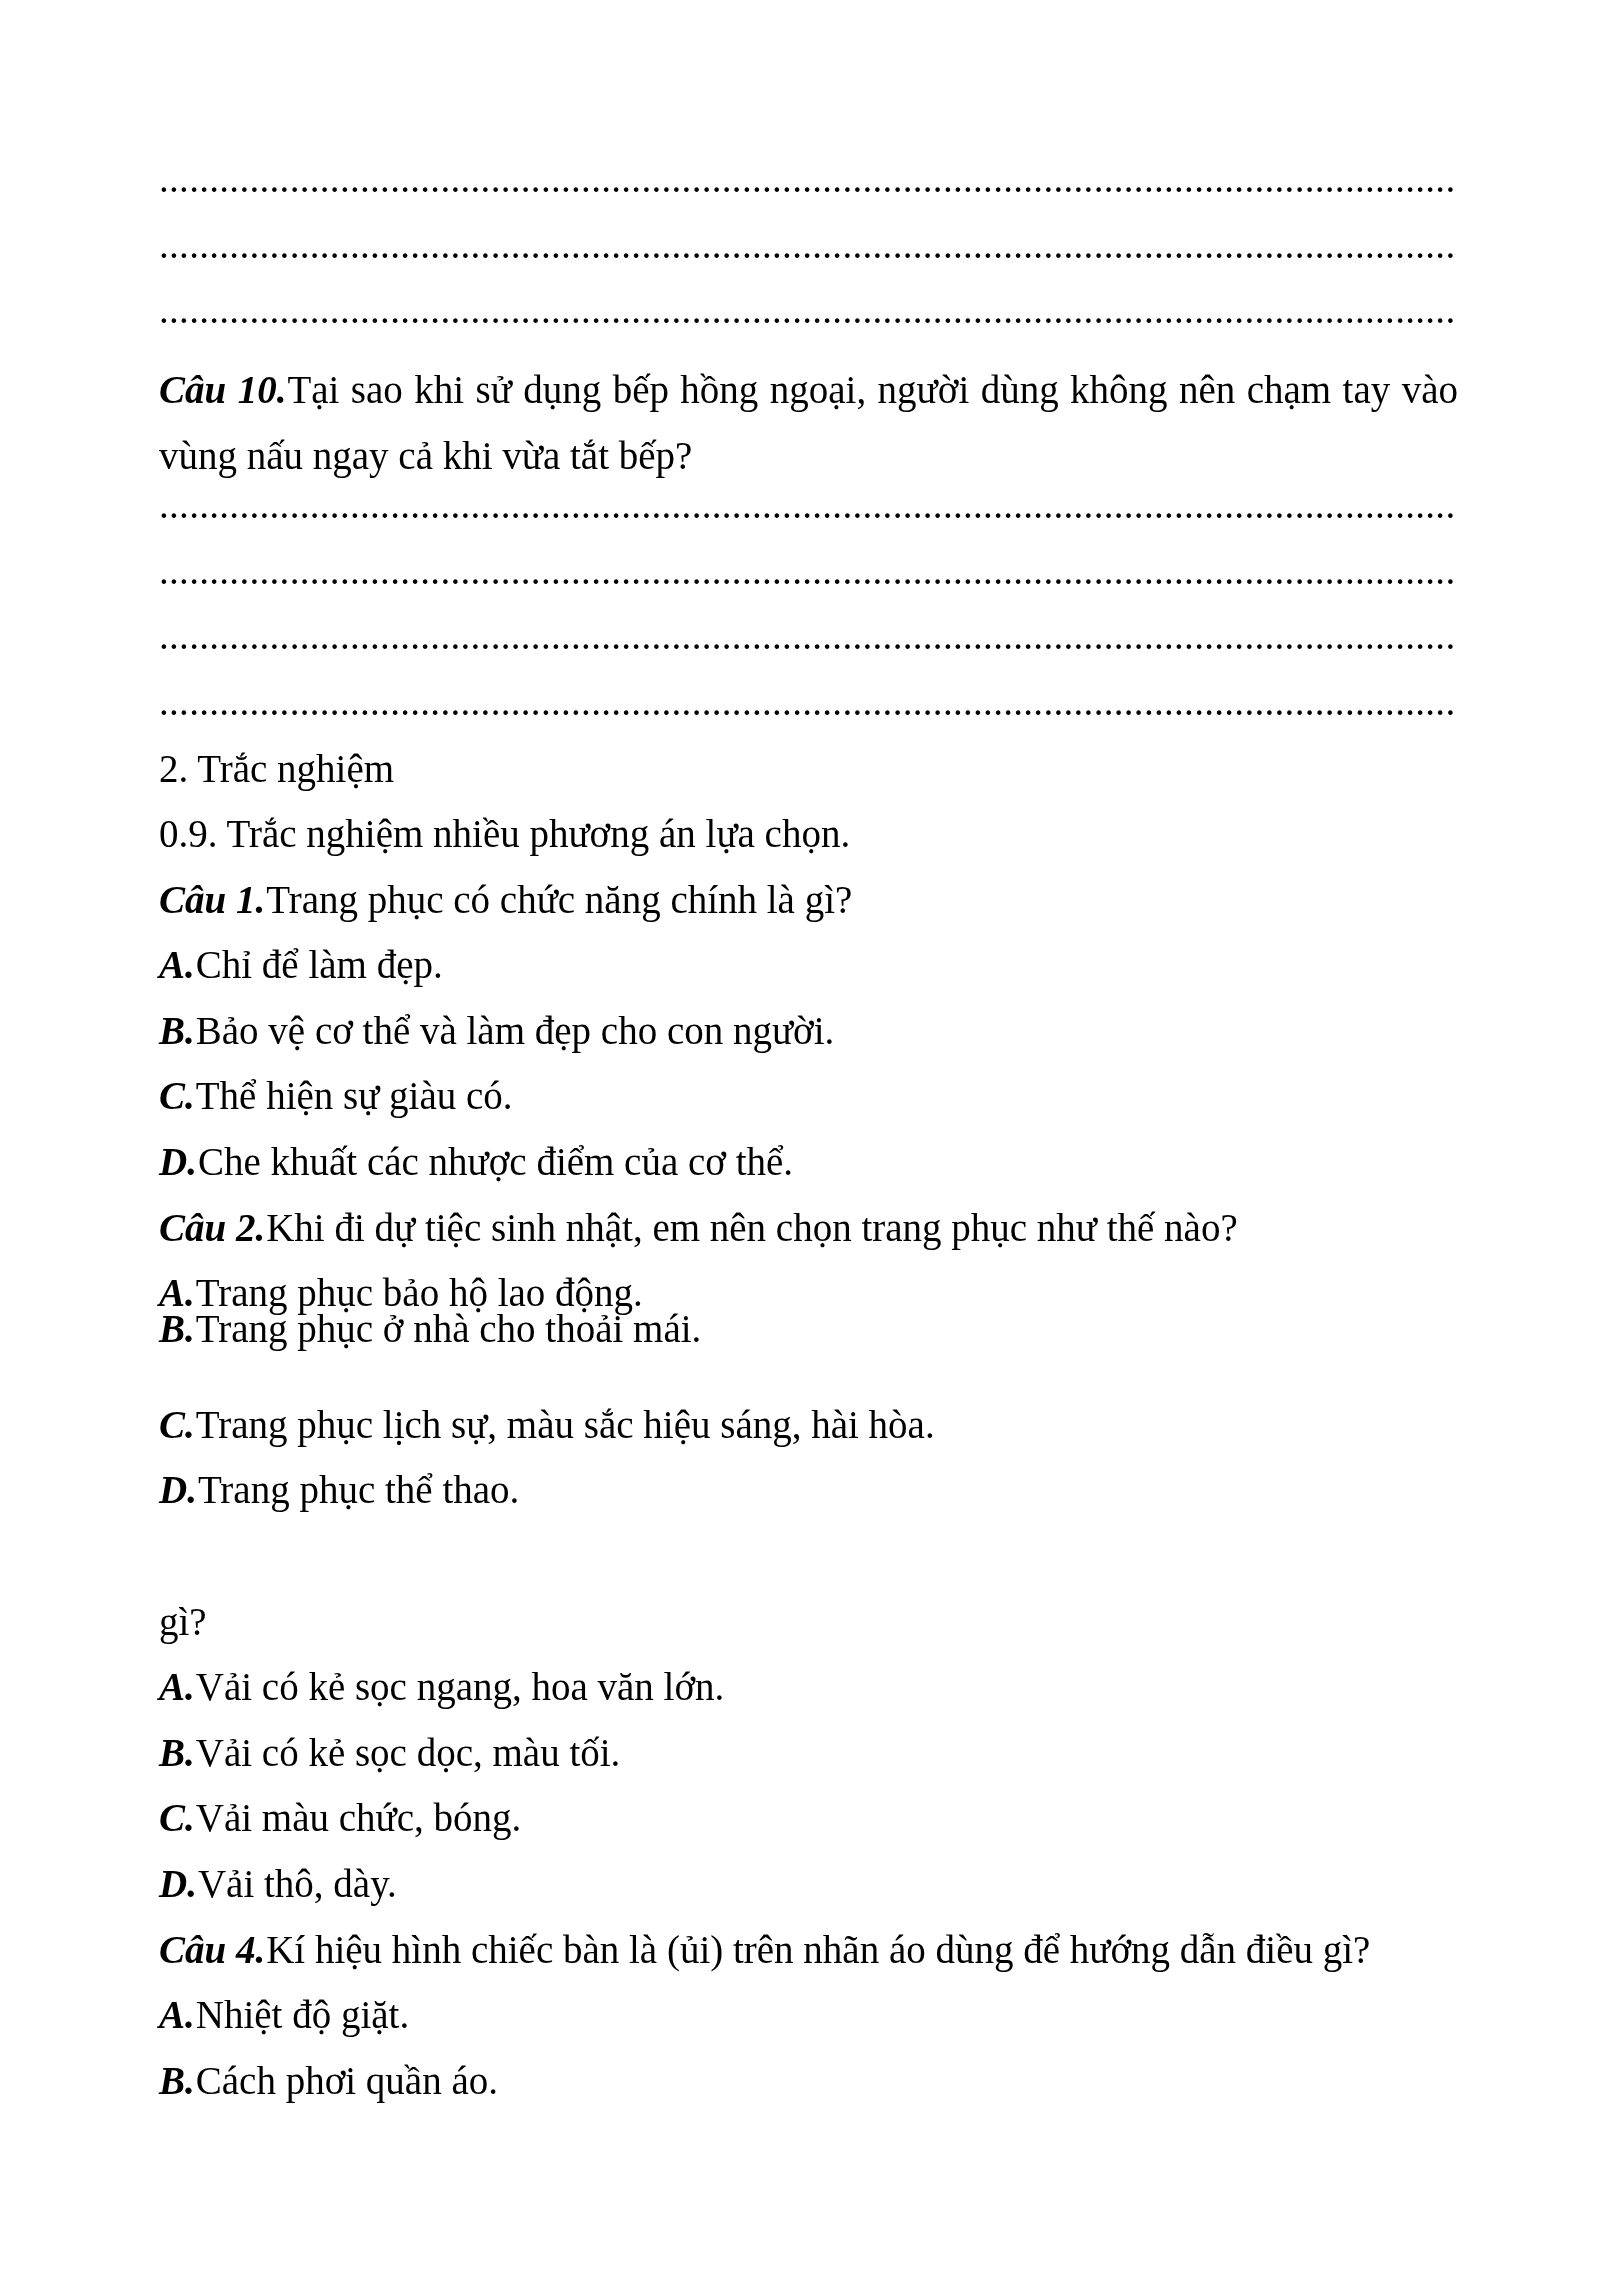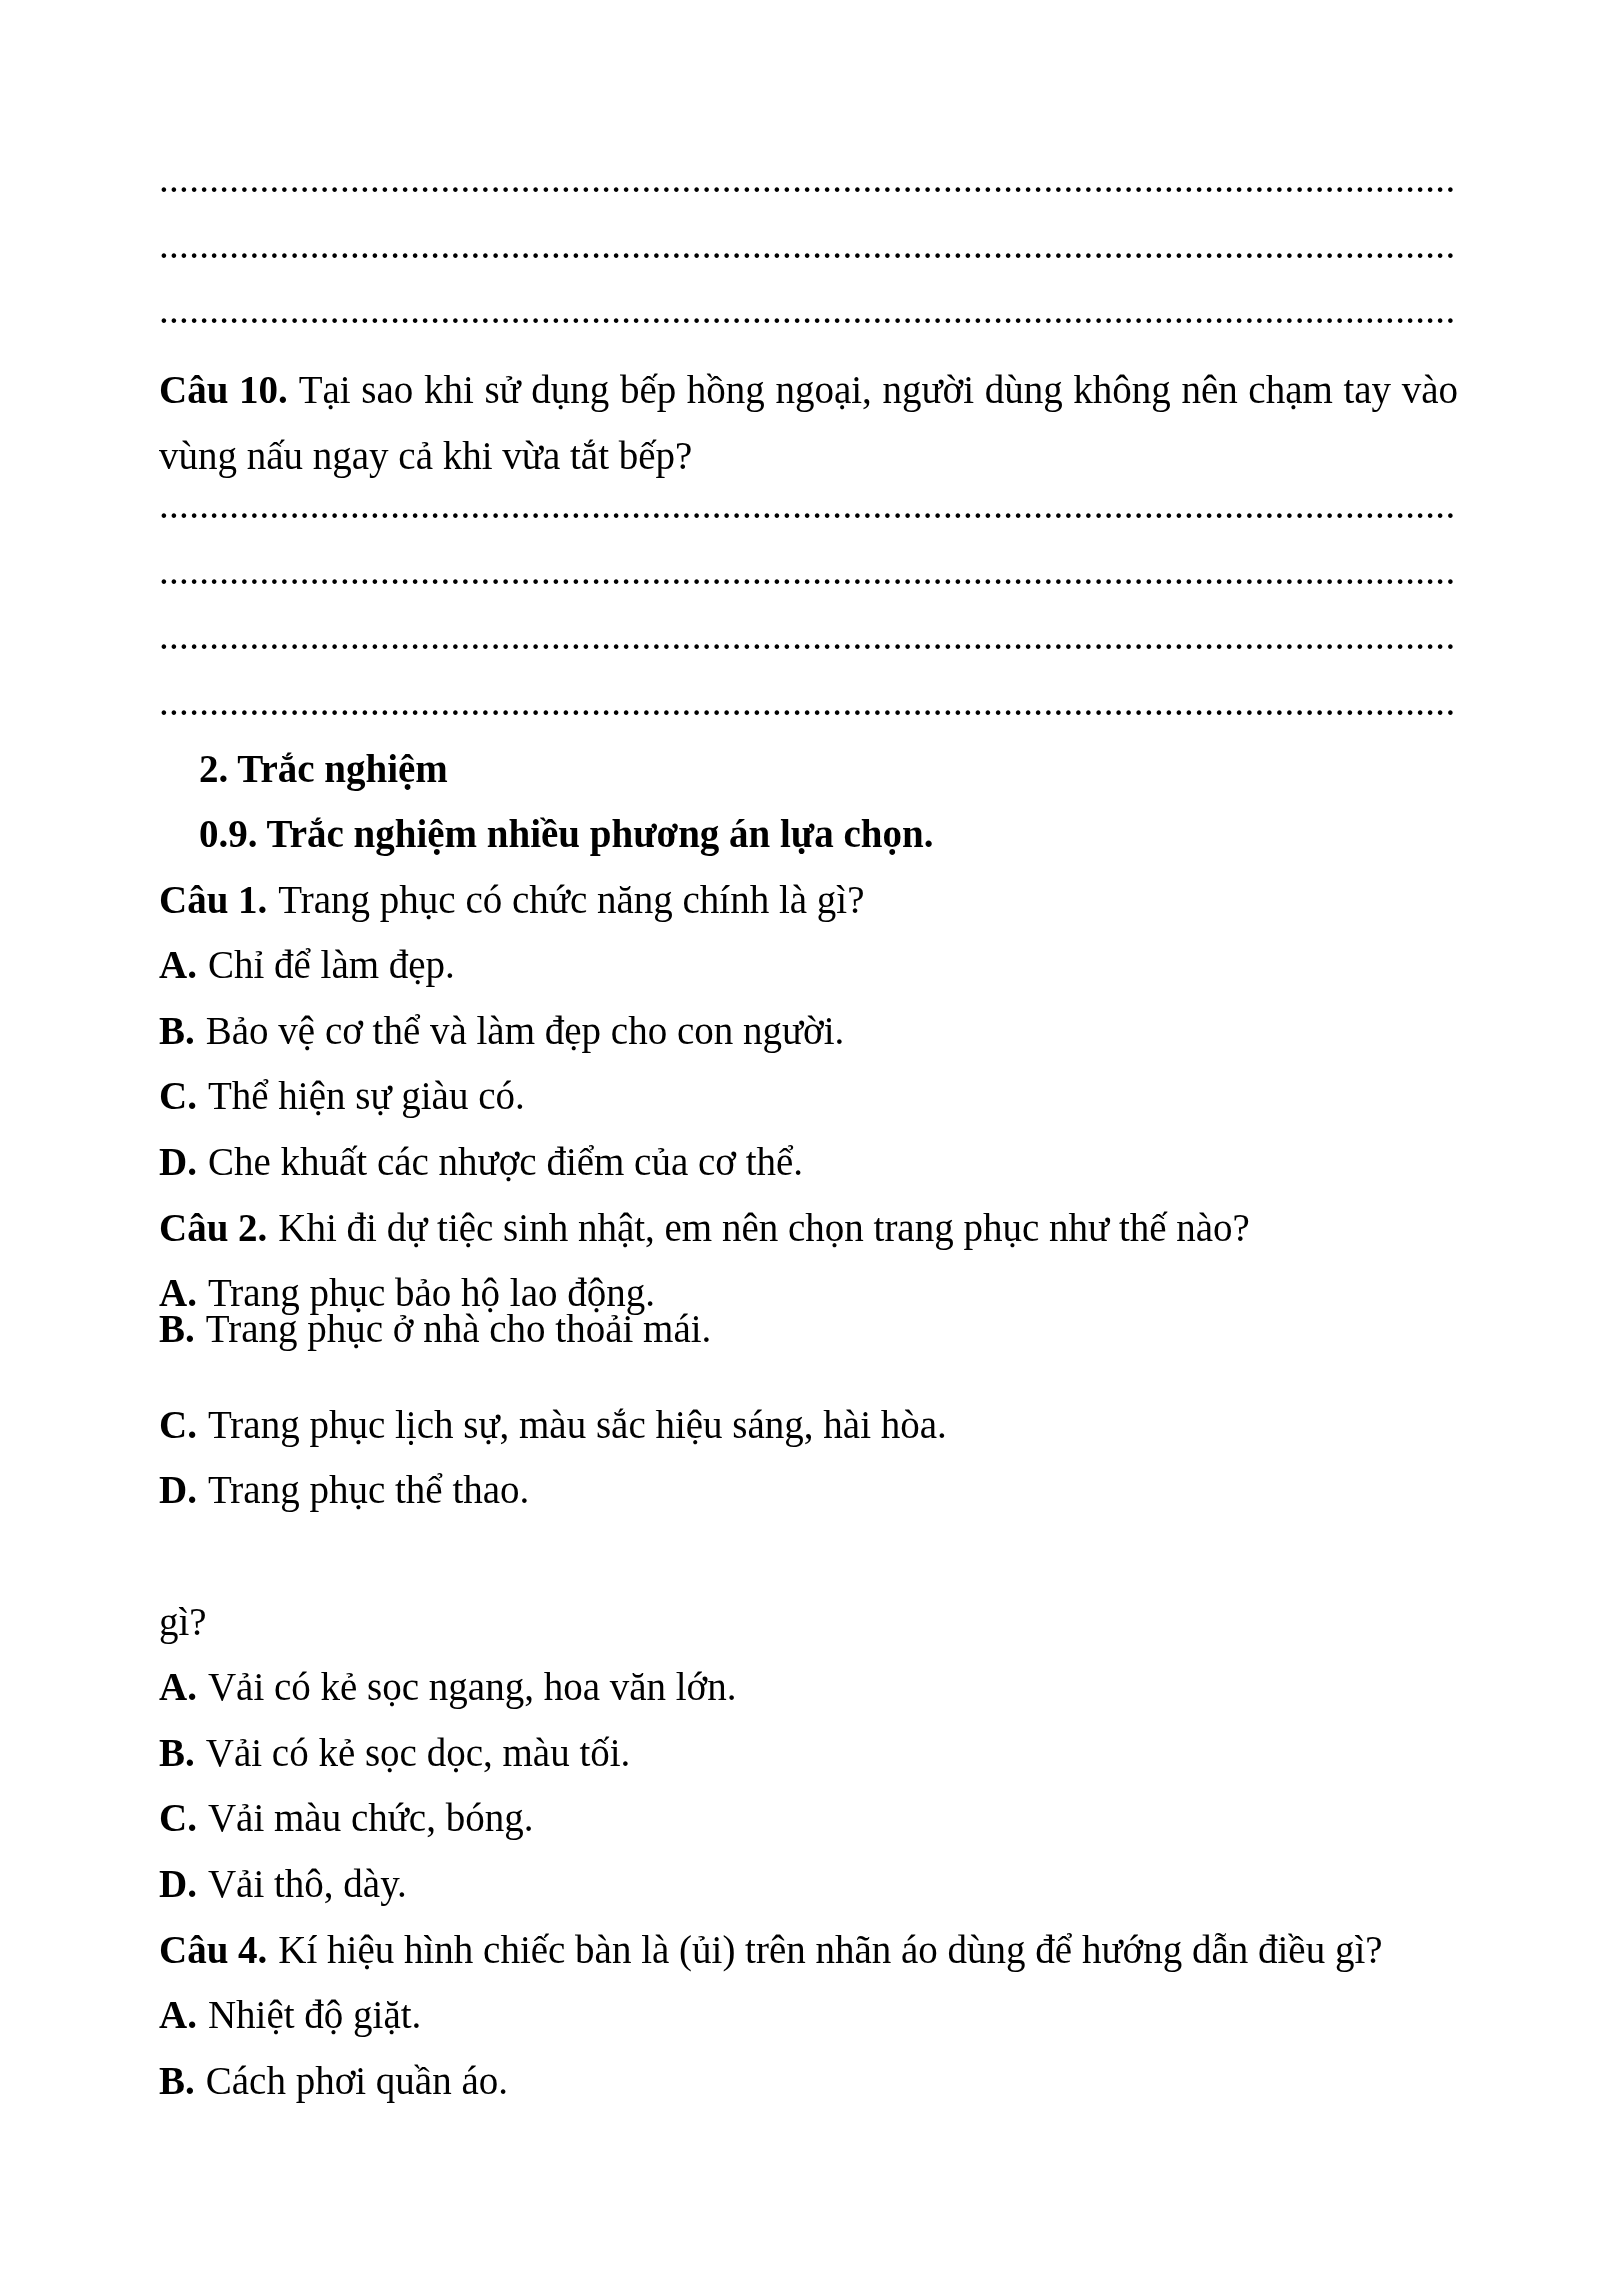--- a/index.html
+++ b/index.html
@@ -25,22 +25,22 @@
   .dot{
     overflow:hidden;
     letter-spacing:0.3px;
     transform:translateY(-14px);
   }
   .just{
     white-space:nowrap;
     text-align:justify;
     text-align-last:justify;
   }
-  .b{font-weight:bold;margin-left:40px;}
-  .pref{font-weight:bold;margin-right:11px;}
+  .b{font-weight:normal;}
+  .pref{font-weight:bold;margin-right:1px;font-style:italic;}
 </style>
 </head>
 <body>
 
 <div class="page">
 
   <div class="ln dot" style="top:160px">...................................................................................................................................</div>
   <div class="ln dot" style="top:226px">...................................................................................................................................</div>
   <div class="ln dot" style="top:291px">...................................................................................................................................</div>
 

